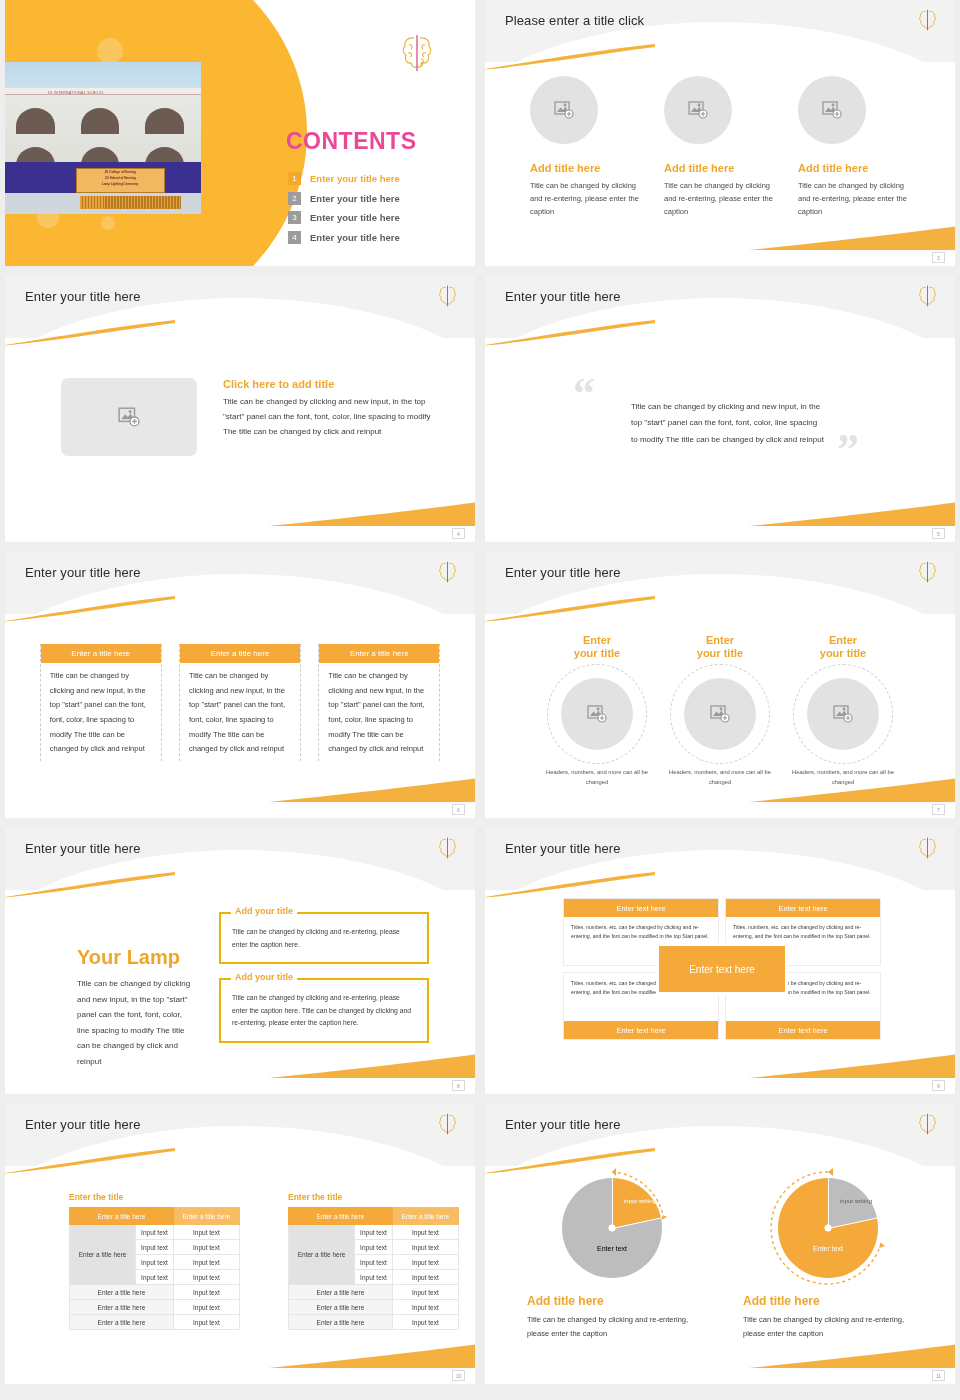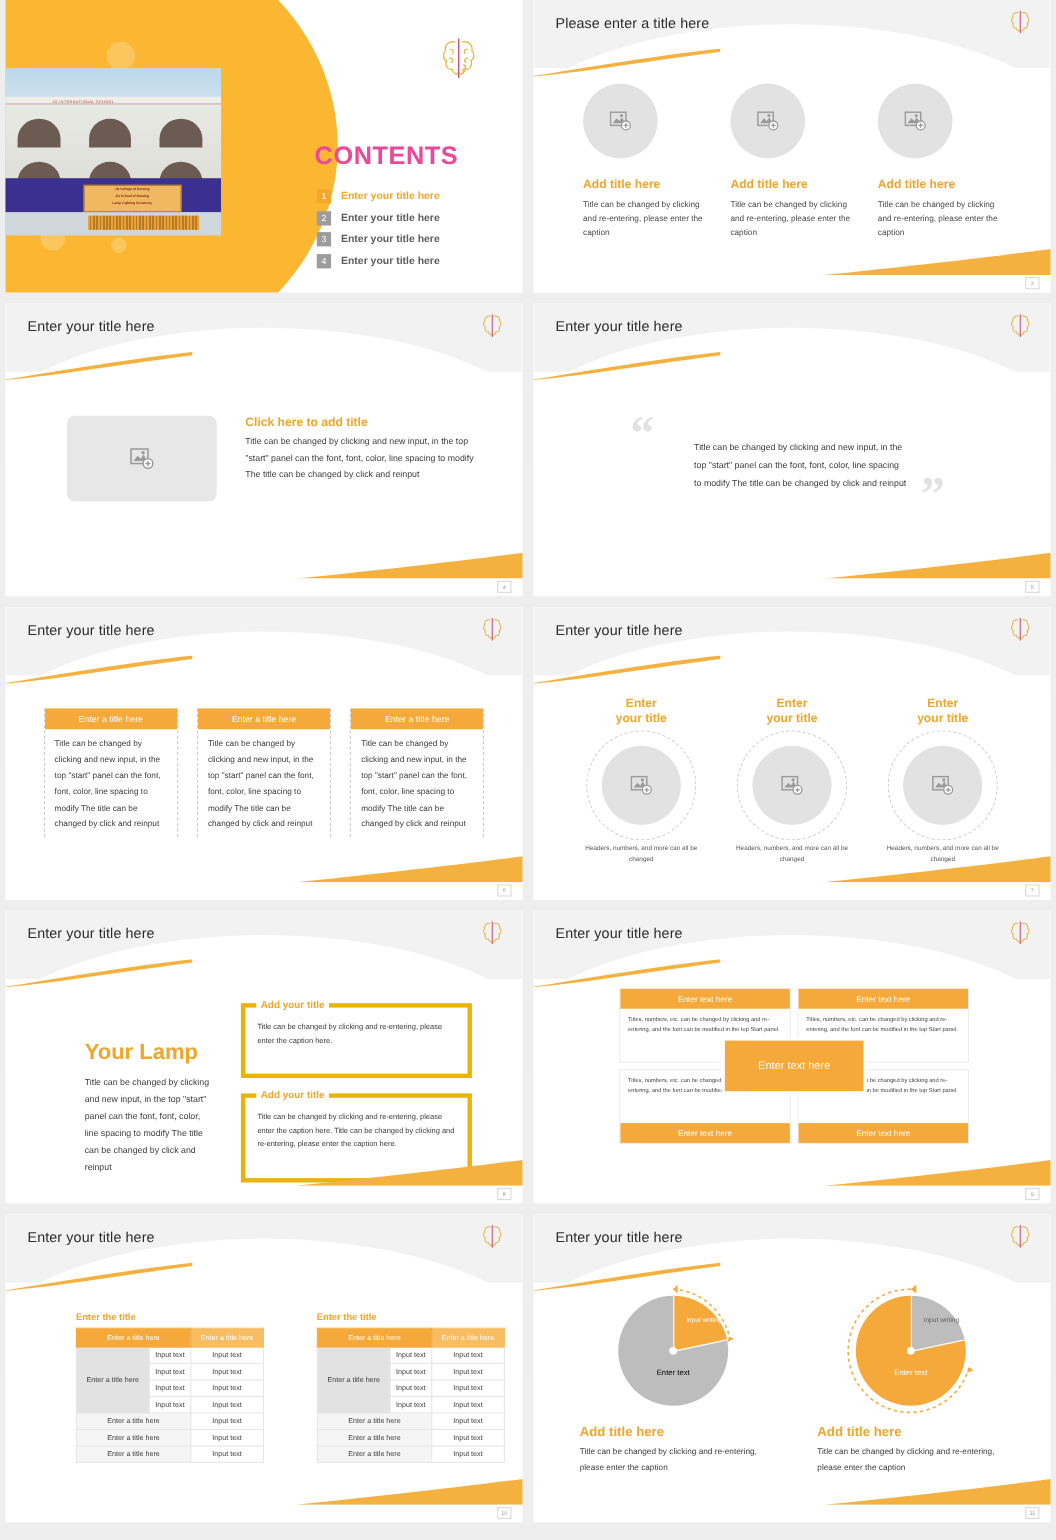--- a/index.html
+++ b/index.html
@@ -123,36 +123,36 @@
   .q-mark { position:absolute; color:#e2e2e2; font-size:44px; font-family:"Liberation Serif",serif; font-weight:bold; line-height:1; }
   .s4-b { position:absolute; left:146px; top:123px; width:194px; font-size:8px; line-height:2.05; color:#3c3c3c; }
 
   
   .s5-wrap { position:absolute; left:0; top:92px; width:100%; display:flex; justify-content:space-around; padding:0 26px; }
   .s5-col { width:122px; border-left:1px dashed #cccccc; border-right:1px dashed #cccccc; padding-bottom:4px;}
   .s5-head { background:#f4a93a; color:#fff; font-size:8px; text-align:center; padding:5px 0; margin:0 0px; }
   .s5-b { font-size:7.5px; line-height:1.95; color:#3c3c3c; padding:6px 9px 0 9px; }
 
   
-  .s6-wrap { position:absolute; left:0; top:82px; width:100%; display:flex; justify-content:center; gap:31px; }
+  .s6-wrap { position:absolute; left:0; top:82px; width:100%; display:flex; justify-content:center; gap:17px; }
   .s6-col { width:106px; text-align:center; position:relative; }
   .s6-t { color:#efa62c; font-size:11px; font-weight:bold; line-height:1.2; }
   .s6-ring {
     width:100px; height:100px; border-radius:50%; border:1px dashed #cfcfcf;
     margin:4px auto 0; display:flex; align-items:center; justify-content:center;
   }
   .s6-ring .ph-circle { width:72px; height:72px; }
   .s6-cap { font-size:5.8px; color:#555; line-height:1.7; margin-top:4px; }
 
   
   .s7-left { position:absolute; left:72px; top:118px; width:118px; }
   .s7-big { color:#efa62c; font-size:20px; font-weight:bold; }
   .s7-b { font-size:8px; line-height:1.95; color:#3c3c3c; margin-top:7px; }
   .s7-right { position:absolute; left:214px; top:84px; width:210px; }
-  .s7-box { border:4px solid #eab308; padding:12px 11px 23px; margin-bottom:14px; position:relative; }
+  .s7-box { border:2px solid #eab308; padding:12px 11px 11px; margin-bottom:14px; position:relative; }
   .s7-box h4 { position:absolute; left:10px; top:-8px; background:#fff; padding:0 4px; color:#efa62c; font-size:9px; }
   .s7-box p { font-size:6.8px; line-height:1.85; color:#3c3c3c; }
 
   
   .s8 { position:absolute; left:78px; top:70px; width:318px; }
   .s8-row { display:flex; gap:6px; }
   .s8-cell { flex:1; border:1px solid #ededed; }
   .s8-head { background:#f4a93a; color:#fff; font-size:7.5px; text-align:center; padding:4.5px 0; }
   .s8-body { font-size:5.2px; line-height:1.75; color:#3c3c3c; padding:6px 7px; min-height:48px; }
   .s8-center {
@@ -255,21 +255,21 @@
       <div class="toc-row">
         <span class="toc-num">4</span>
         <span class="toc-txt">Enter your title here</span>
       </div>
     </div>
   </div>
 
   <div class="slide">
     <div class="hdr-band"></div>
     <div class="hdr-curve"></div>
-    <div class="slide-title">Please enter a title here</div>
+    <div class="slide-title">Please enter a title click</div>
     <svg class="brain" viewBox="0 0 32 42">
       <g fill="none" stroke="#e8b23a" stroke-width="1.6">
         <path d="M13 6 C7 5 3 9 4 14 C1 17 2 22 5 23 C3 27 6 32 10 31 C11 35 15 37 15 34"></path>
         <path d="M19 6 C25 5 29 9 28 14 C31 17 30 22 27 23 C29 27 26 32 22 31 C21 35 17 37 17 34"></path>
       </g>
       <line x1="16" y1="3" x2="16" y2="39" stroke="#c8496e" stroke-width="1.6"></line>
     </svg>
     <svg class="swoosh-tl" viewBox="0 0 176 26" preserveAspectRatio="none">
       <path d="M0 26 C50 18 120 6 176 0 L176 3 C120 10 50 22 0 26 Z" fill="#f4b13f"></path>
     </svg>

